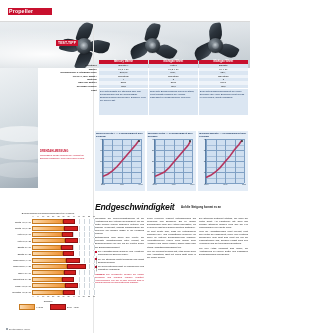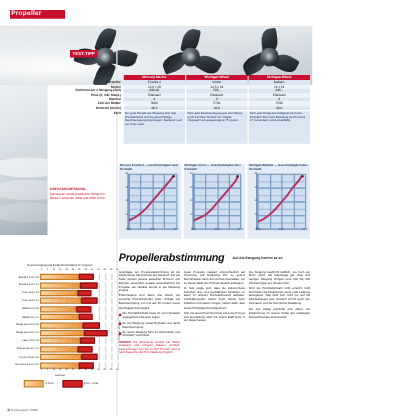--- a/index.html
+++ b/index.html
@@ -330,21 +330,21 @@
           <svg viewBox="0 0 100 100" preserveAspectRatio="none" style="position:absolute;inset:0;width:100%;height:100%">
             <polyline points="0.00,87.50 12.50,82.50 25.00,75.00 37.50,65.00 50.00,52.50 62.50,40.00 75.00,25.00 87.50,12.50 94.75,3.50" fill="none" stroke="#b4365f" stroke-width="1.6" vector-effect="non-scaling-stroke"></polyline>
           </svg>
           <div style="position:absolute;left:94.75%;top:3.499999999999986%;width:2px;height:2px;background:#333;border-radius:50%;transform:translate(-50%,-50%)"></div>
         </div>
       </div>
     </div>
 
   <div class="art">
     <div>
-      <span class="art-title">Propellerabstimmung</span>
+      <span class="art-title">Endgeschwindigkeit</span>
       <span class="art-sub">Auf die Steigung kommt es an</span>
     </div>
     <div class="cols">
       <div class="col" id="acol1">
           <p>Grundlage der Propellerabstimmung ist die Abstimmung des Antriebs auf das Boot. Für die Tests wurden jeweils dieselben Motoren und Rümpfe verwendet, sodass ausschließlich der Propeller als variable Größe in die Messung einging.</p>
           <p>Entscheidend sind dabei drei Werte: die erreichte Höchstdrehzahl unter Volllast, die Beschleunigung von null auf 30 Knoten sowie die Endgeschwindigkeit.</p>
           <div class="bullet">
             <span class="bsq"></span>
             <span>Die Höchstdrehzahl muss im vom Hersteller angegebenen Bereich liegen.</span>
           </div>

